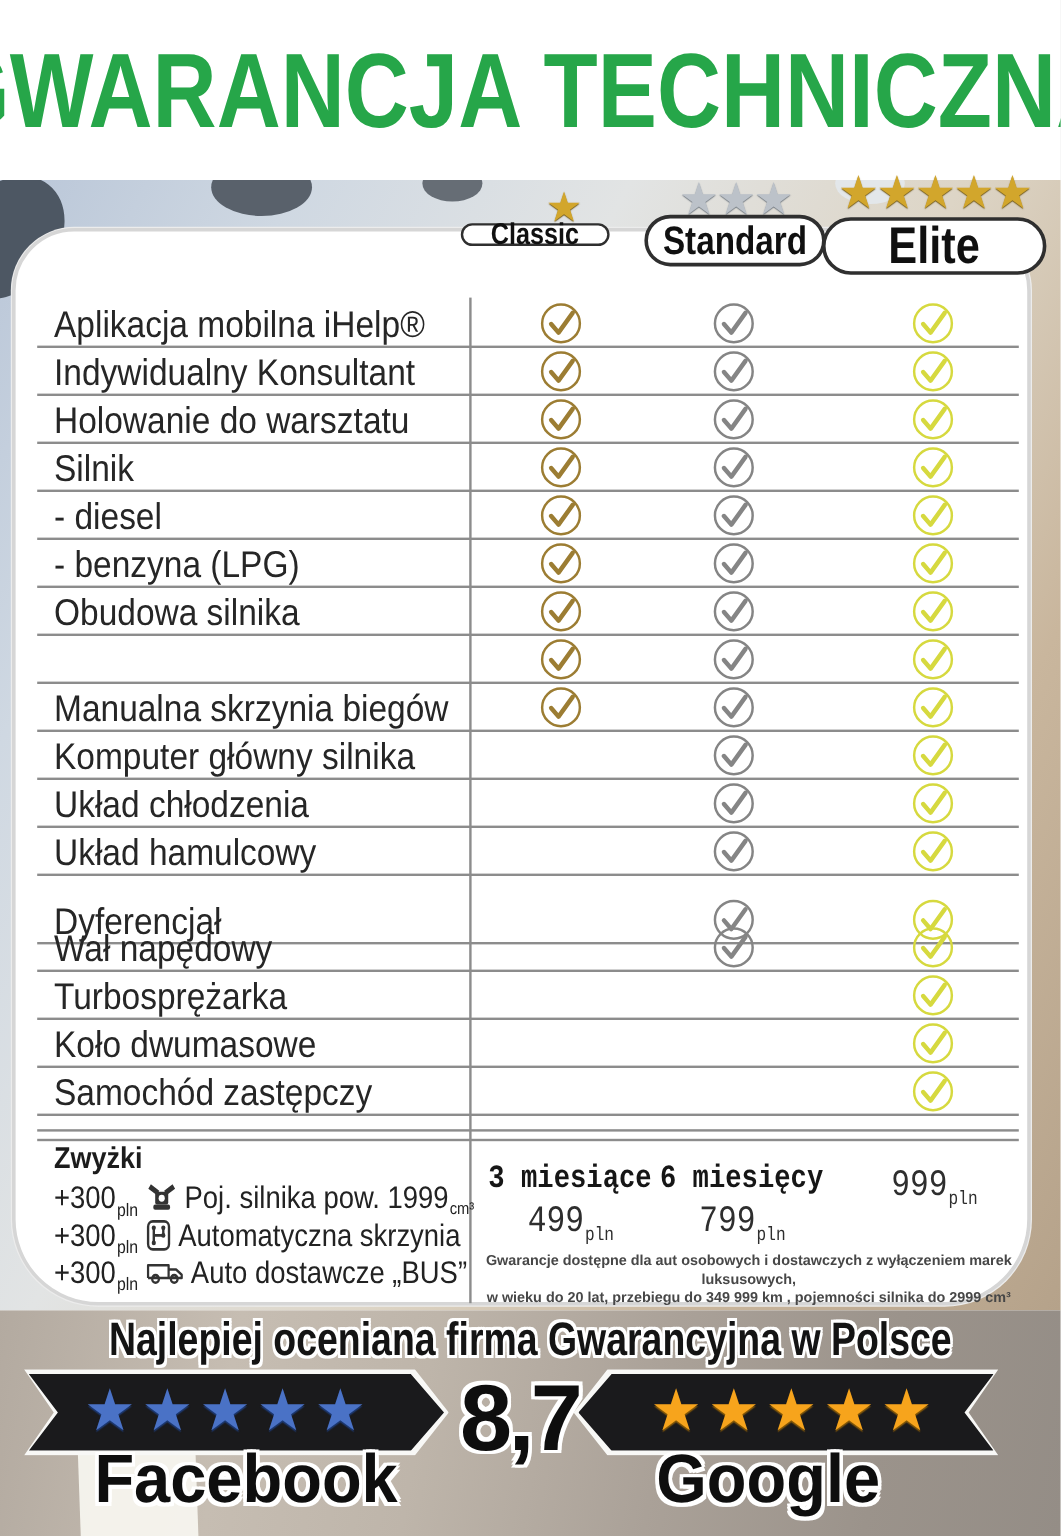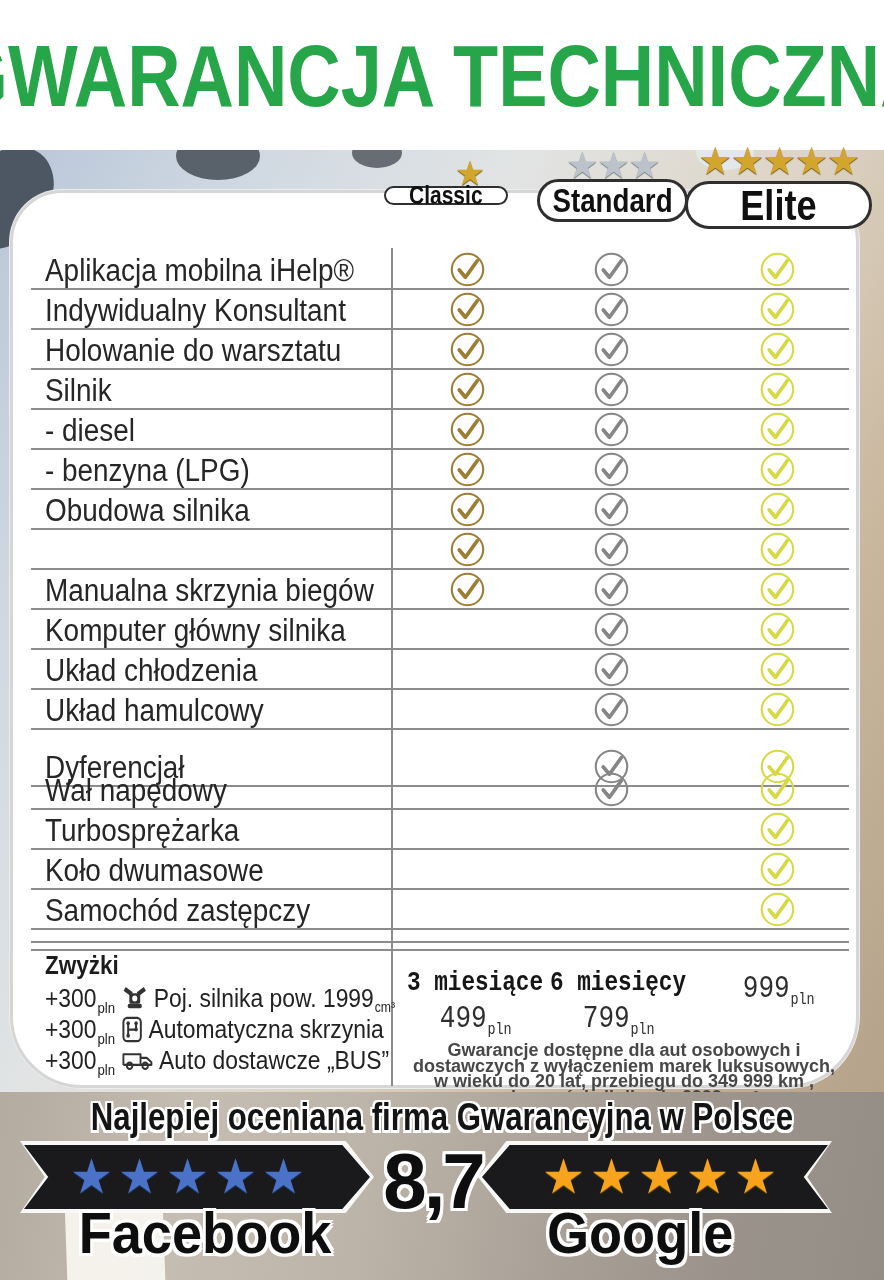--- a/index.html
+++ b/index.html
@@ -44,21 +44,21 @@
   .s-icon{display:inline-flex;align-items:center;}
 
   
   .price-col{position:absolute;top:775px;width:190px;text-align:center;color:#161616;font-family:Liberation Mono, monospace;}
   .pc-0{left:367px;} .pc-1{left:510px;} .pc-2{left:670px;}
   .dur{font-size:27px;font-weight:700;}
   .pr{font-size:31px;font-weight:400;margin-top:3px;color:#2e2e2e;}
   .plnsub{font-size:16px;position:relative;top:7px;left:1px;}
 
   .disc{position:absolute;left:385px;top:850px;width:452px;text-align:center;
-        font-size:18px;line-height:15.5px;font-weight:700;color:#474747;}
+        font-size:12px;line-height:15.5px;font-weight:700;color:#474747;}
 
   
   .stars-row{position:absolute;text-align:center;line-height:1;}
   .st-0{left:408px;top:156px;width:124px;font-size:34px;}
   .st-1{left:537px;top:147px;width:151px;font-size:37px;letter-spacing:-2px;}
   .st-2{left:685px;top:142px;width:187px;font-size:38px;letter-spacing:-2px;}
   .stars-gold{text-shadow:0 1px 1px #6b520f;}
   .stars-silver{text-shadow:0 1px 1px #6e767e;}
   .pill{position:absolute;background:#fff;border:3px solid #2f2f2f;display:flex;align-items:center;justify-content:center;
         font-weight:700;color:#101010;}

